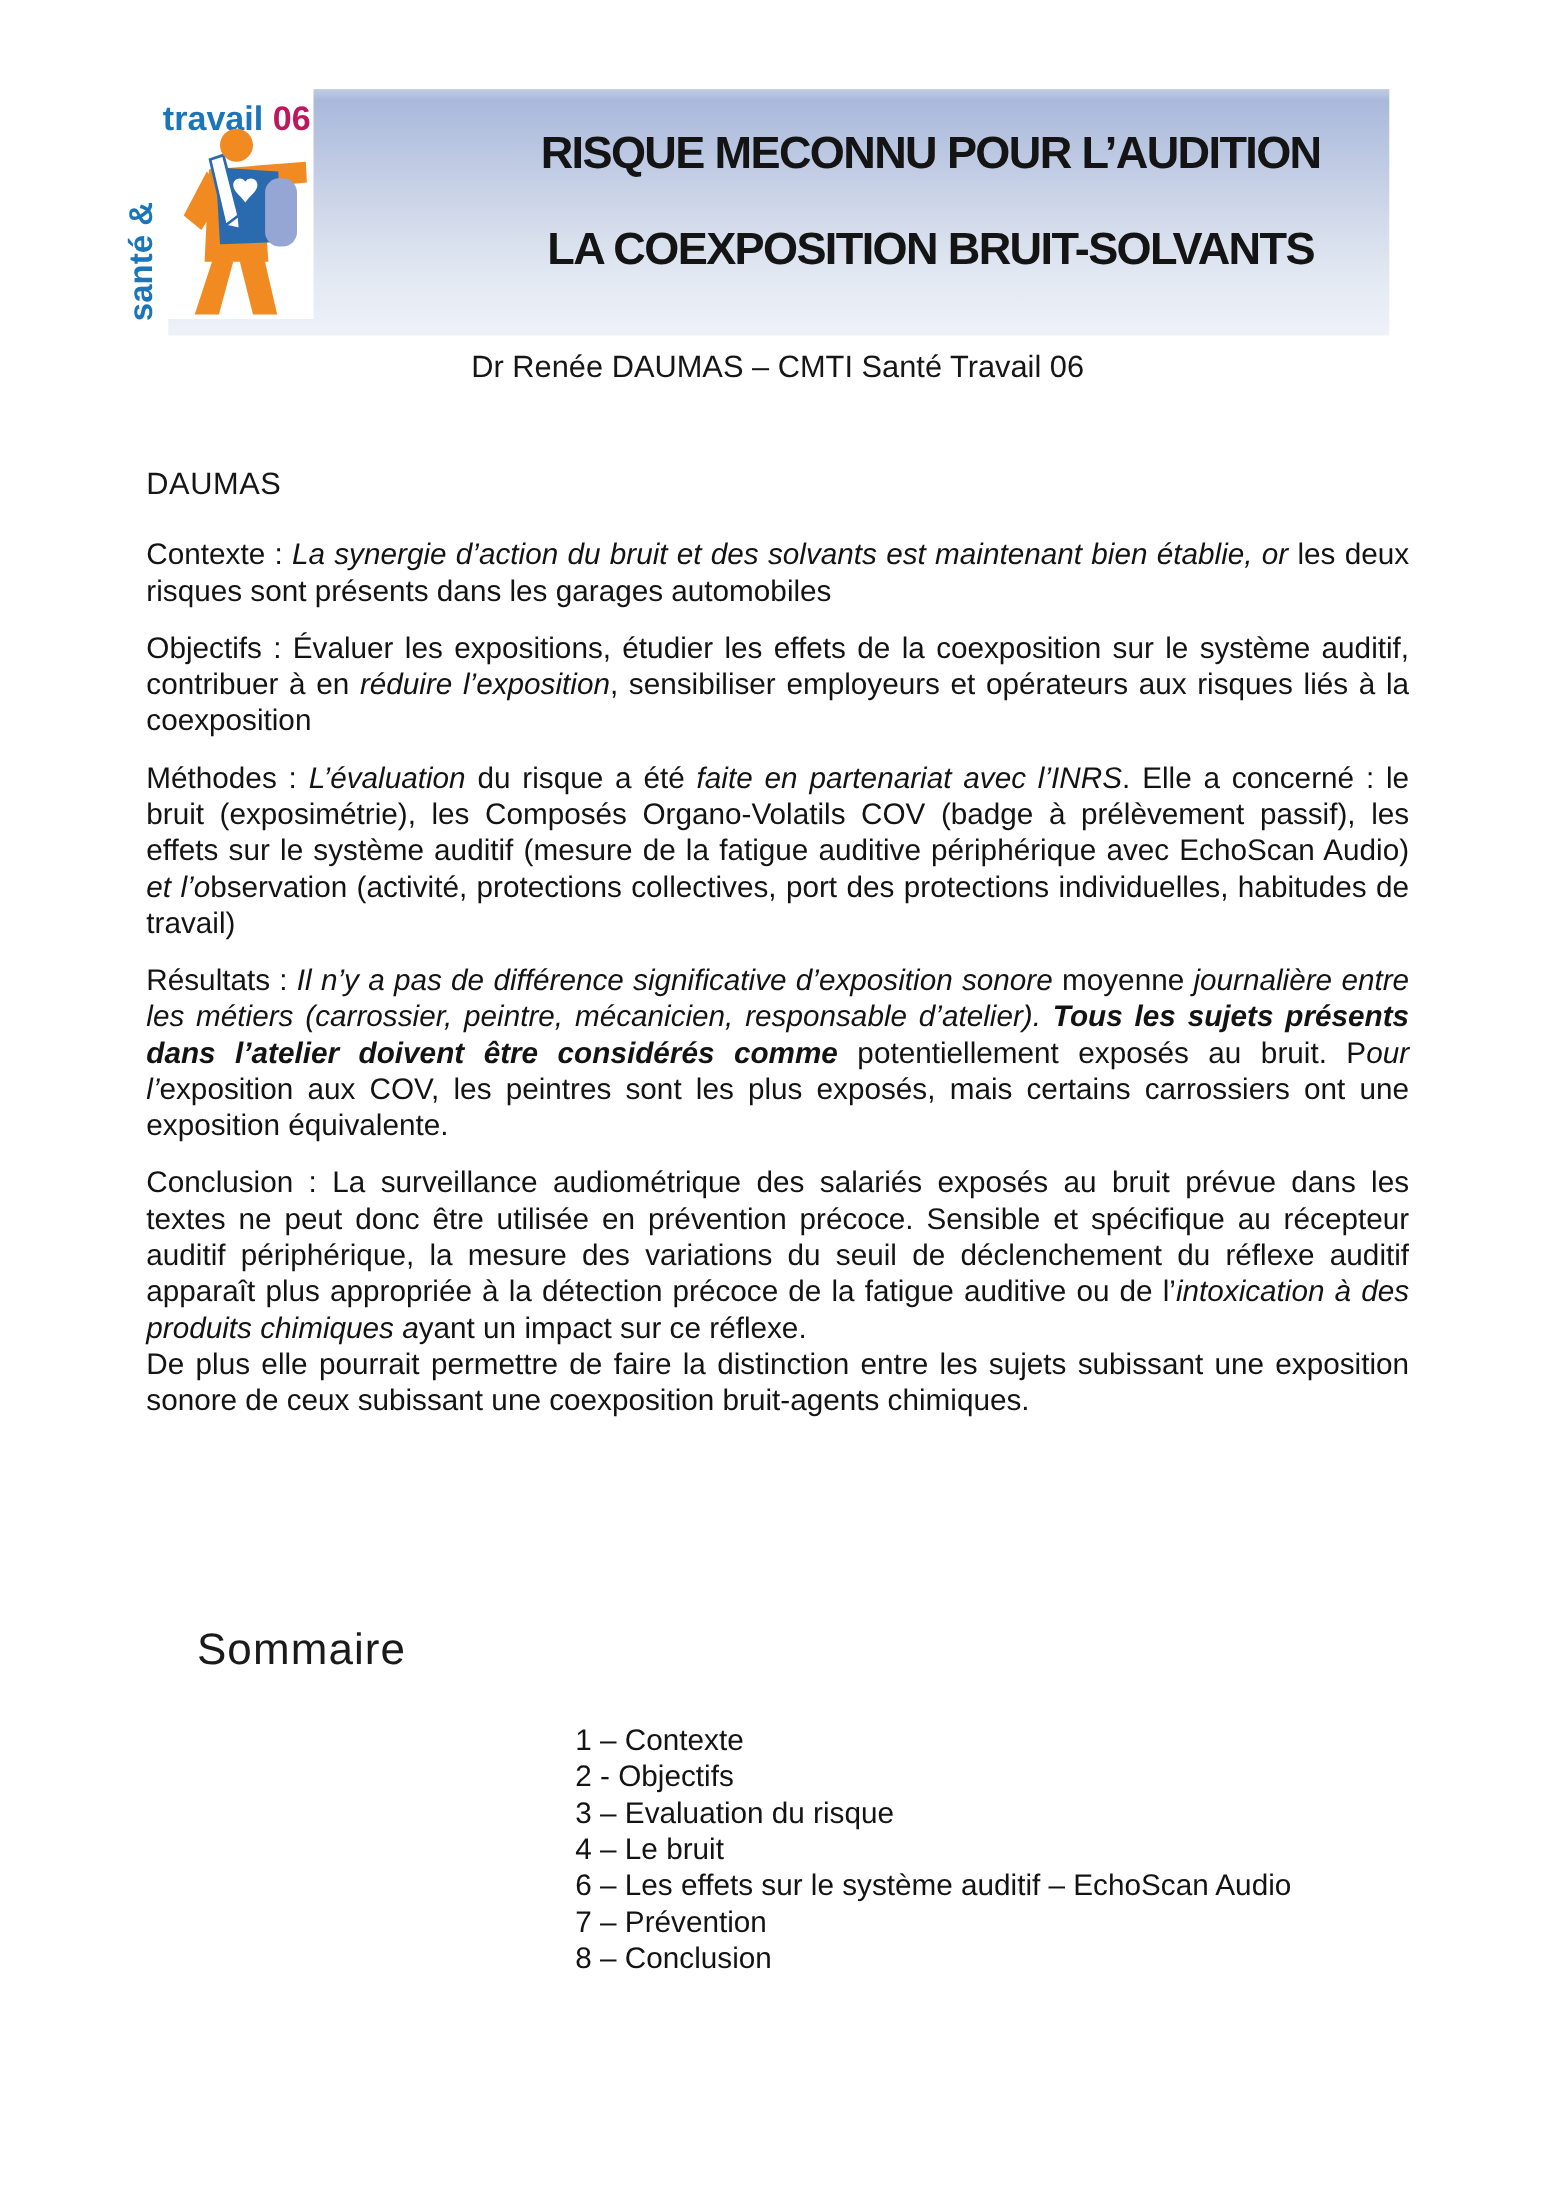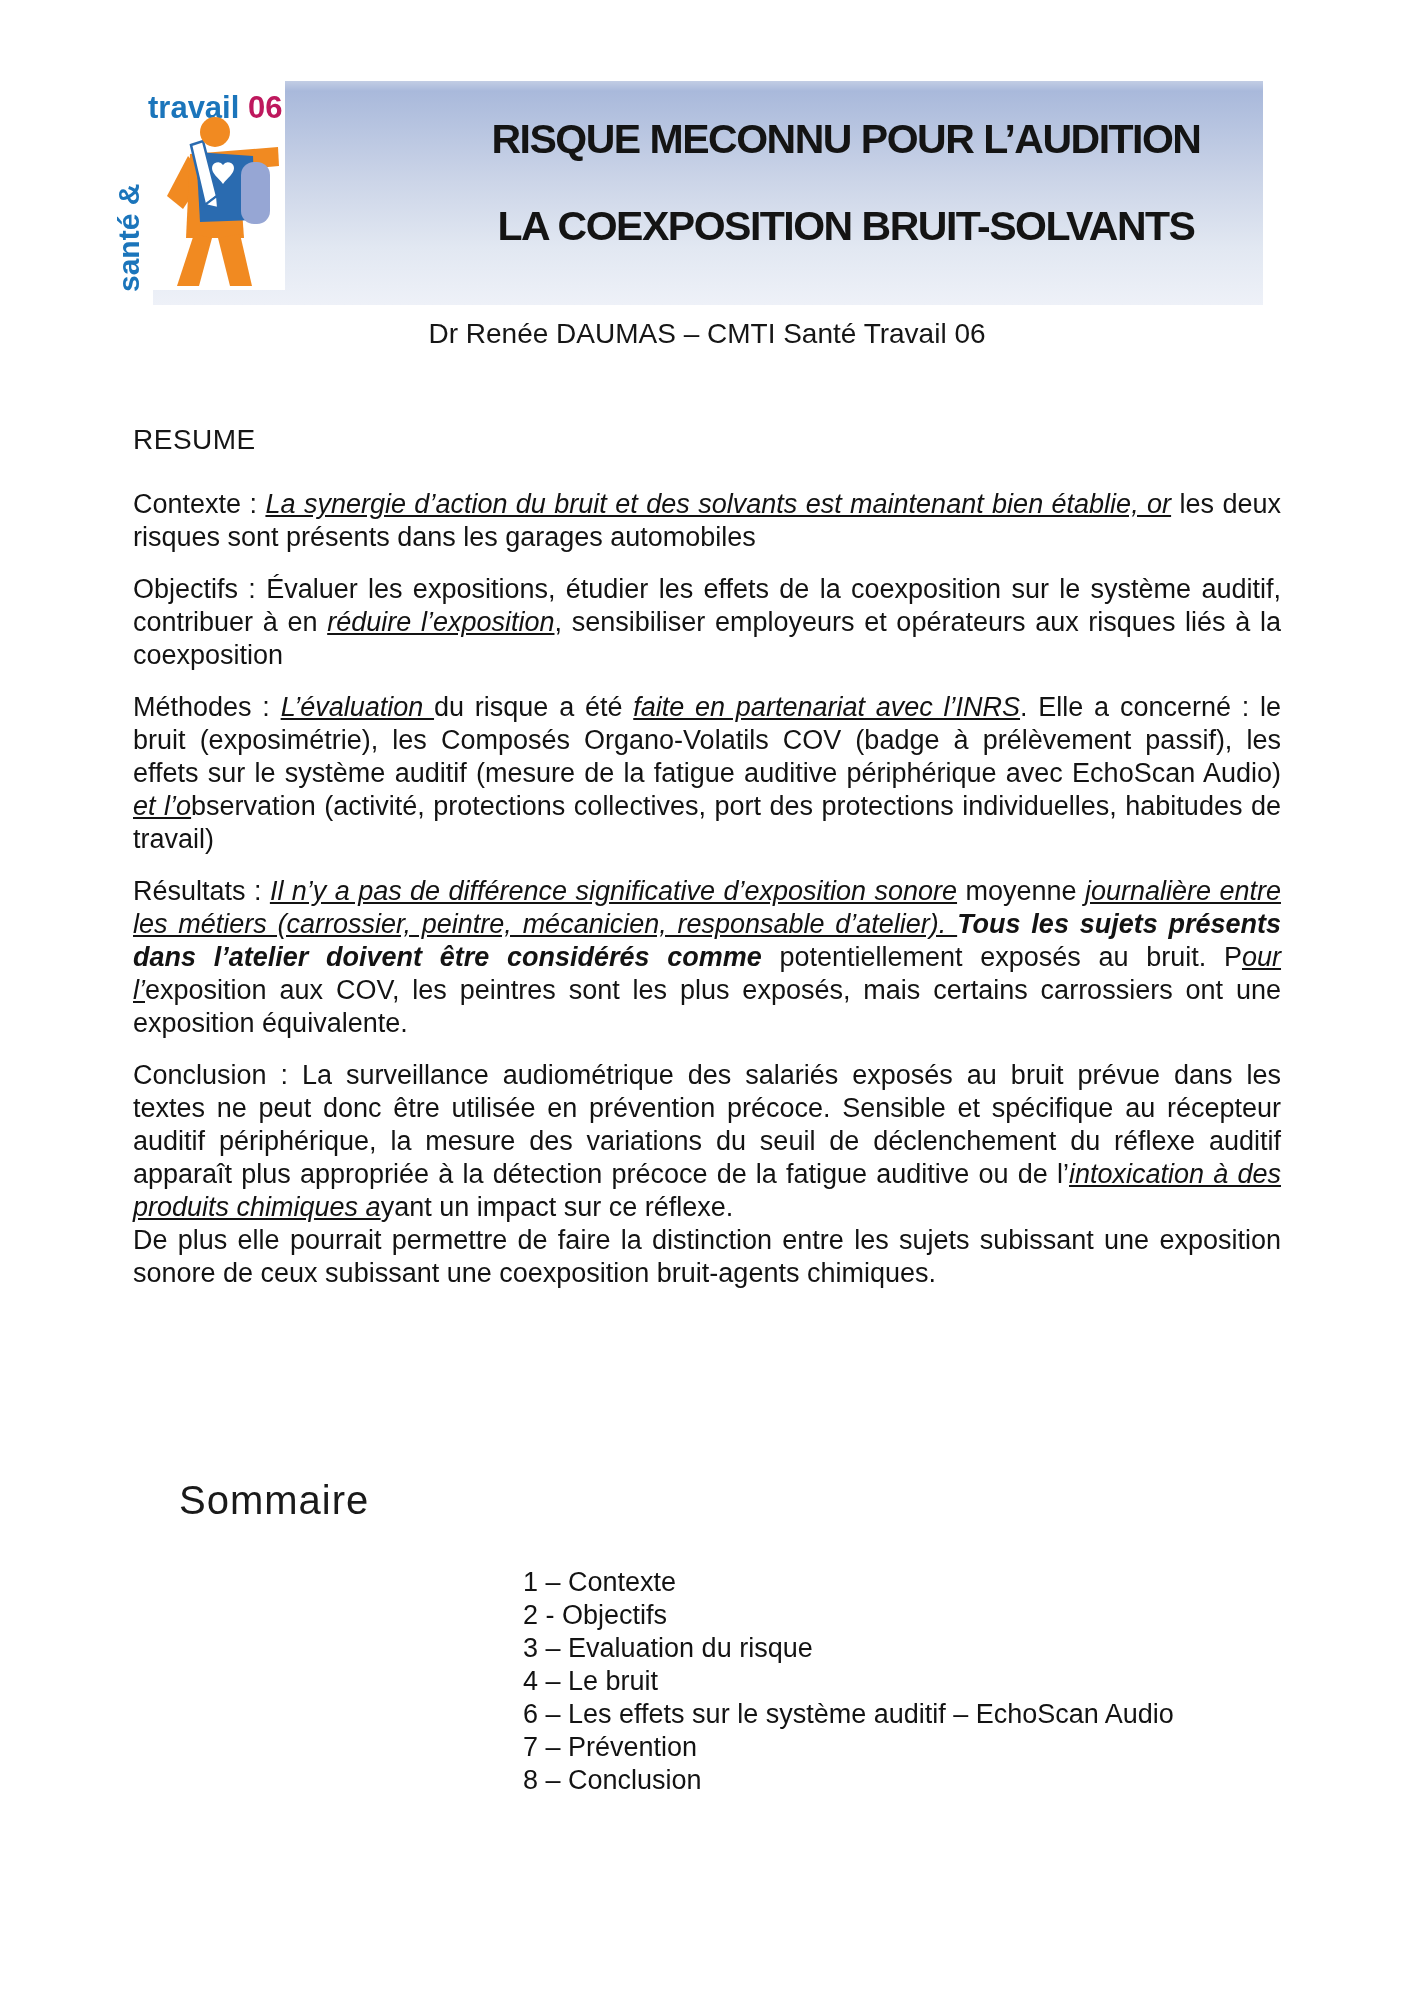--- a/index.html
+++ b/index.html
@@ -44,21 +44,21 @@
   }
   .resume-heading{
     position:absolute;left:133px;top:424px;font-size:28px;color:#161616;letter-spacing:0.5px;
   }
   .body-text{
     position:absolute;left:133px;top:488px;width:1148px;
     font-size:27px;line-height:33px;text-align:justify;color:#131313;
   }
   .body-text p{margin:0 0 19px 0;}
   .body-text p.m0{margin-bottom:0;}
-  .run-i{font-style:italic;text-decoration:underline;}
+  .run-i{font-style:italic;}
   .run-bi{font-style:italic;font-weight:bold;}
   .run-small{font-size:0.7em;}
 
   
   .sommaire-heading{
     position:absolute;left:133px;top:1478px;width:1148px;text-align:left;
     padding-left:46px;box-sizing:border-box;
     font-size:40px;color:#1a1a1a;letter-spacing:1px;
   }
   .sommaire-list{
@@ -97,21 +97,21 @@
 
       <polygon points="31,29 43,25 57,80 45,89" fill="#ffffff" stroke="#2a6bb0" stroke-width="2.5"></polygon>
       <polygon points="45,89 57,80 58,92" fill="#ffffff" stroke="#2a6bb0" stroke-width="2"></polygon>
 
       <circle cx="55" cy="16" r="15" fill="#f18a21"></circle>
     </svg>
   </div>
 
   <div class="author">Dr Renée DAUMAS – CMTI Santé Travail 06</div>
 
-  <div class="resume-heading">RESUME</div>
+  <div class="resume-heading">DAUMAS</div>
 
   <div class="body-text">
     <p><span>Contexte : </span><span class="run-i">La synergie d’action du bruit et des solvants est maintenant bien établie, or</span><span> les deux risques sont présents dans les garages automobiles</span></p>
     <p><span>Objectifs : Évaluer les expositions, étudier les effets de la coexposition sur le système auditif, contribuer à en </span><span class="run-i">réduire l’exposition</span><span>, sensibiliser employeurs et opérateurs aux risques liés à la coexposition</span></p>
     <p><span>Méthodes : </span><span class="run-i">L’évaluation </span><span>du risque a été </span><span class="run-i">faite en partenariat avec l’INRS</span><span>. Elle a concerné : le bruit (exposimétrie), les Composés Organo-Volatils COV (badge à prélèvement passif), les effets sur le système auditif (mesure de la fatigue auditive périphérique avec EchoScan Audio) </span><span class="run-i">et l’o</span><span>bservation (activité, protections collectives, port des protections individuelles, habitudes de travail)</span></p>
     <p><span>Résultats : </span><span class="run-i">Il n’y a pas de différence significative d’exposition sonore</span><span> moyenne </span><span class="run-i">journalière entre les métiers (carrossier, peintre, mécanicien, responsable d’atelier). </span><span class="run-bi">Tous les sujets présents dans l’atelier doivent être considérés comme</span><span> potentiellement exposés au bruit. P</span><span class="run-i">our l’</span><span>exposition aux COV, les peintres sont les plus exposés, mais certains carrossiers ont une exposition équivalente.</span></p>
     <p class="m0"><span>Conclusion : La surveillance audiométrique des salariés exposés au bruit prévue dans les textes ne peut donc être utilisée en prévention précoce. Sensible et spécifique au récepteur auditif périphérique, la mesure des variations du seuil de déclenchement du réflexe auditif apparaît plus appropriée à la détection précoce de la fatigue auditive ou de l’</span><span class="run-i">intoxication à des produits chimiques a</span><span>yant un impact sur ce réflexe.</span></p>
     <p class="m0"><span>De plus elle pourrait permettre de faire la distinction entre les sujets subissant une exposition sonore de ceux subissant une coexposition bruit-agents chimiques.</span></p>
   </div>
 

